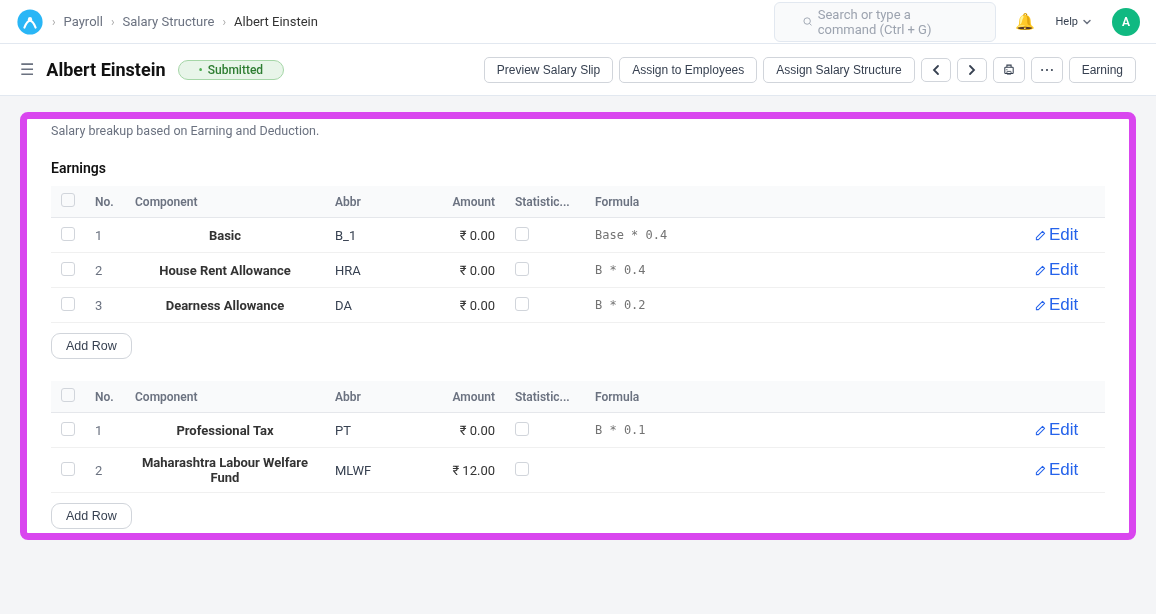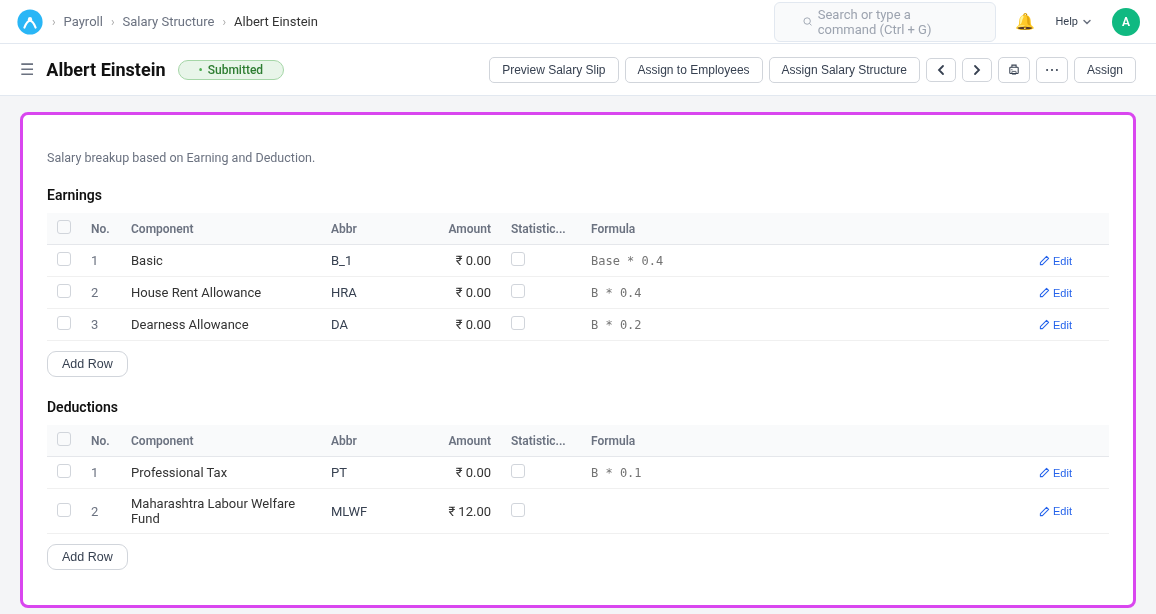--- a/index.html
+++ b/index.html
@@ -48,46 +48,46 @@
       background: #fff; color: #374151; font-size: 12px; cursor: pointer;
       display: flex; align-items: center; gap: 4px;
     }
     .btn-nav { padding: 5px 8px; }
     .btn-cancel { color: #374151; }
     .btn-icon { padding: 5px 8px; }
 
     
     .main-content { padding: 16px 20px; }
     .card {
-      background: #fff; border: 3px solid #d946ef; border-radius: 8px;
-      padding: 35px 24px; margin-bottom: 16px;
+      background: #fff; border: 7px solid #d946ef; border-radius: 8px;
+      padding: 4px 24px; margin-bottom: 16px;
     }
     .section-desc { color: #6b7280; font-size: 12.5px; margin-bottom: 14px; }
     .section-title { font-size: 14px; font-weight: 600; color: #111; margin-bottom: 10px; }
 
     
     .data-table { width: 100%; border-collapse: collapse; }
     .data-table th {
       text-align: left; padding: 7px 10px; font-size: 12px; font-weight: 600;
       color: #6b7280; border-bottom: 1px solid #e5e7eb; background: #f9fafb;
     }
     .data-table td {
       padding: 7px 10px; font-size: 13px; border-bottom: 1px solid #f0f0f0;
       vertical-align: middle;
     }
     .data-table th:first-child, .data-table td:first-child { width: 30px; }
     .data-table .col-no { width: 40px; color: #6b7280; }
-    .data-table .col-component { width: 200px; font-weight: 400; }
+    .data-table .col-component { width: 200px; font-weight: 700; text-align: center; }
     .data-table .col-abbr { width: 80px; color: #374151; }
     .data-table .col-amount { text-align: right; width: 100px; }
     .data-table .col-stat { width: 80px; }
     .data-table .col-formula { color: #737373; font-size: 12px; font-family: monospace; }
     .data-table .col-action { width: 80px; text-align: right; }
     .edit-btn {
-      color: #2563eb; font-size: 11px; cursor: pointer; background: none; border: none;
+      color: #2563eb; font-size: 17px; cursor: pointer; background: none; border: none;
       display: flex; align-items: center; gap: 3px;
     }
     .cb-placeholder {
       width: 14px; height: 14px; border: 1px solid #d1d5db; border-radius: 3px;
       display: inline-block; cursor: pointer;
     }
     .add-row-btn {
       margin-top: 10px; padding: 5px 14px; border: 1px solid #d1d5db;
       border-radius: 9px; background: #fff; color: #374151; font-size: 12.5px; cursor: pointer;
     }
@@ -164,21 +164,21 @@
         <circle cx="7" cy="9.5" r="0.8" fill="#374151"></circle>
       </svg>
     </button>
     <button class="btn btn-icon">
       <svg width="14" height="14" viewBox="0 0 20 10">
         <circle cx="3" cy="5" r="1.5" fill="#374151"></circle>
         <circle cx="10" cy="5" r="1.5" fill="#374151"></circle>
         <circle cx="17" cy="5" r="1.5" fill="#374151"></circle>
       </svg>
     </button>
-    <button class="btn btn-cancel">Assign</button>
+    <button class="btn btn-cancel">Earning</button>
   </div>
 </header>
 
 <div class="main-content">
   <div class="card">
     <p class="section-desc">Salary breakup based on Earning and Deduction.</p>
 
     <div class="section-gap">
       <div class="section-title">Earnings</div>
       <table class="data-table">
@@ -245,21 +245,20 @@
         Edit
       </button>
     </td>
   </tr>
           </tbody>
       </table>
       <button class="add-row-btn">Add Row</button>
     </div>
 
     <div class="section-gap">
-      <div class="section-title">Deductions</div>
       <table class="data-table">
         <thead>
           <tr>
             <th><span class="cb-placeholder"></span></th>
             <th class="col-no">No.</th>
             <th>Component</th>
             <th>Abbr</th>
             <th class="col-amount">Amount</th>
             <th>Statistic...</th>
             <th>Formula</th>

